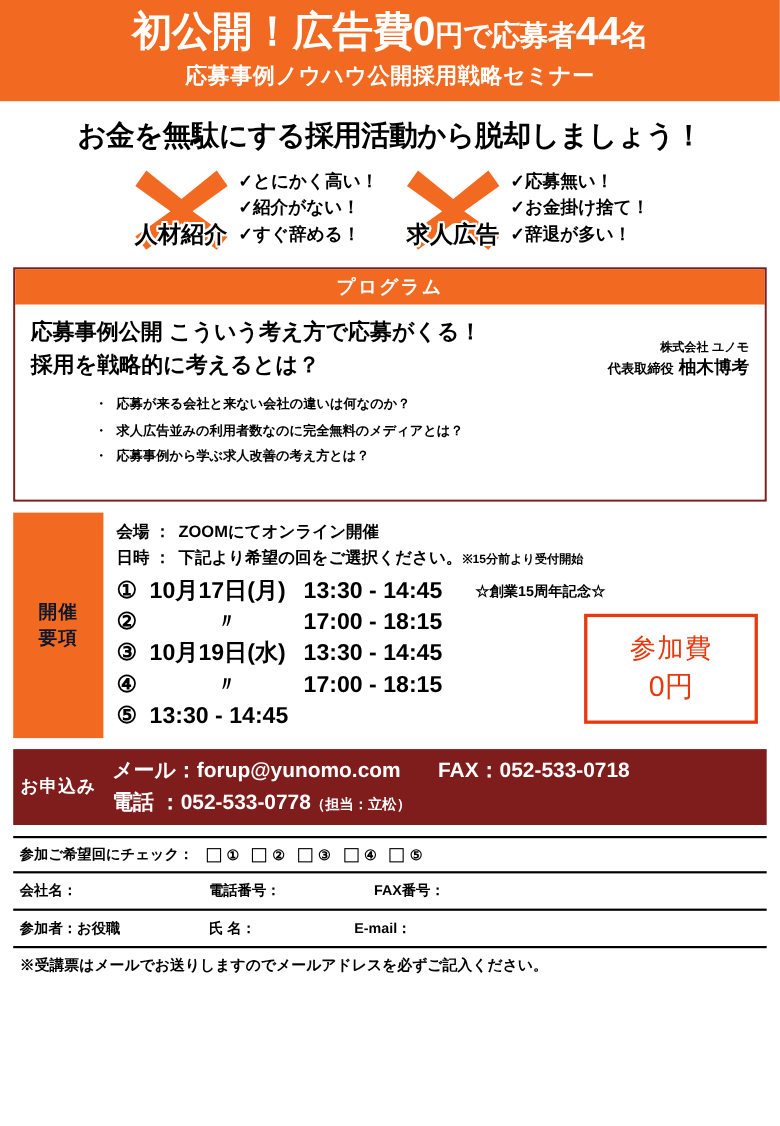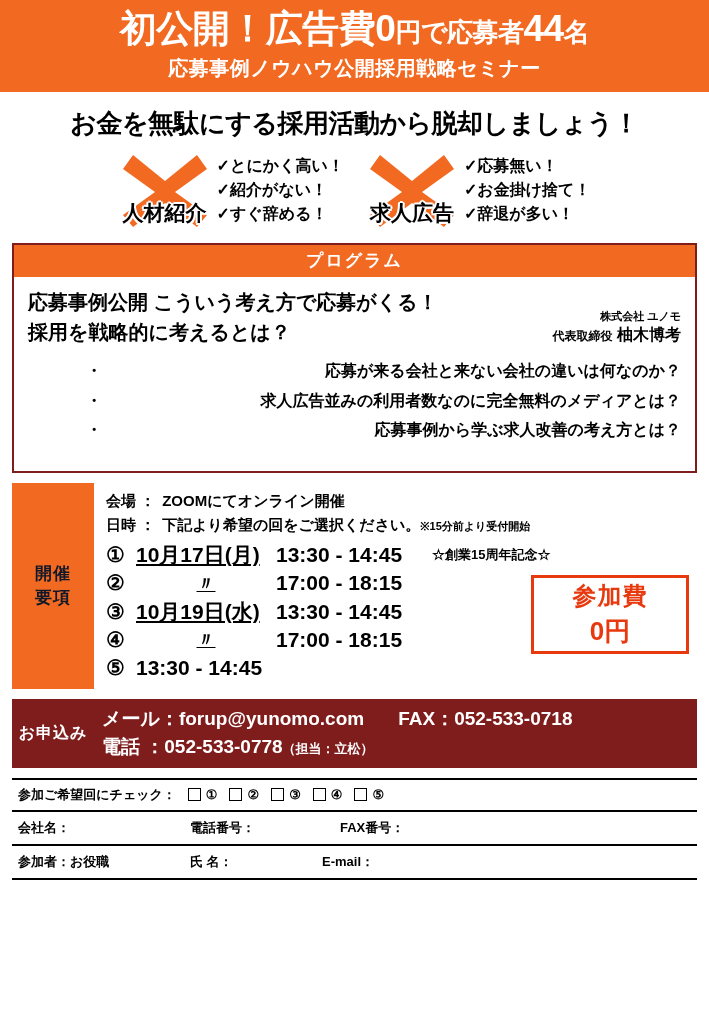--- a/index.html
+++ b/index.html
@@ -107,27 +107,26 @@
     text-align: right;
     line-height: 1.35;
     padding-bottom: 2px;
   }
   .prog-speaker .company { font-size: 11px; font-weight: bold; }
   .prog-speaker .role { font-size: 12px; font-weight: bold; }
   .prog-speaker .name { font-size: 16px; font-weight: bold; }
   .prog-list { margin-top: 12px; }
   .prog-list li {
     list-style: none;
-    font-size: 16px;
+    font-size: 12px;
     font-weight: bold;
     line-height: 1.45;
     margin: 6px 0 6px 18px;
     position: relative;
     padding-left: 20px;
-    text-align: right;
   }
   .prog-list li:before {
     content: "・";
     position: absolute; left: 0; top: 0;
   }
 
   
   .details {
     display: flex;
     margin: 10px 12px 0 12px;
@@ -156,42 +155,42 @@
   .sessions { margin-top: 4px; }
   .sess-row {
     display: flex;
     align-items: center;
     font-size: 21px;
     font-weight: bold;
     line-height: 1.35;
     white-space: nowrap;
   }
   .sess-num { width: 30px; }
-  .sess-date { width: 140px; text-decoration: underline; }
+  .sess-date { width: 140px; }
   .sess-date.ditto { text-align: center; width: 140px; font-size: 19px; }
   .sess-time { width: 150px; }
   .anniv {
     font-size: 13px;
     font-weight: bold;
     margin-left: 6px;
   }
   .fee-box {
     position: absolute;
     right: 8px;
     top: 92px;
     width: 158px;
-    height: 79px;
+    height: 100px;
     border: 3px solid #e8380d;
     background: #fff;
     color: #e8380d;
     display: flex;
     flex-direction: column;
     align-items: center;
     justify-content: center;
-    font-weight: bold;
+    font-weight: normal;
   }
   .fee-box .fee-title { font-size: 24px; letter-spacing: 1px; }
   .fee-box .fee-amount { font-size: 26px; margin-top: 2px; }
 
   
   .apply {
     display: flex;
     background: #7f1d1d;
     color: #fff;
     margin: 10px 12px 0 12px;
@@ -413,13 +412,14 @@
     <span class="f-cell w2">電話番号：</span>
     <span class="f-cell w3">FAX番号：</span>
   </div>
 
   <div class="form-row">
     <span class="f-cell w1">参加者：お役職</span>
     <span class="f-cell w4">氏 名：</span>
     <span class="f-cell w3">E-mail：</span>
   </div>
 
+  <div class="footnote">※受講票はメールでお送りしますのでメールアドレスを必ずご記入ください。</div>
 </div>
 
 </body></html>

